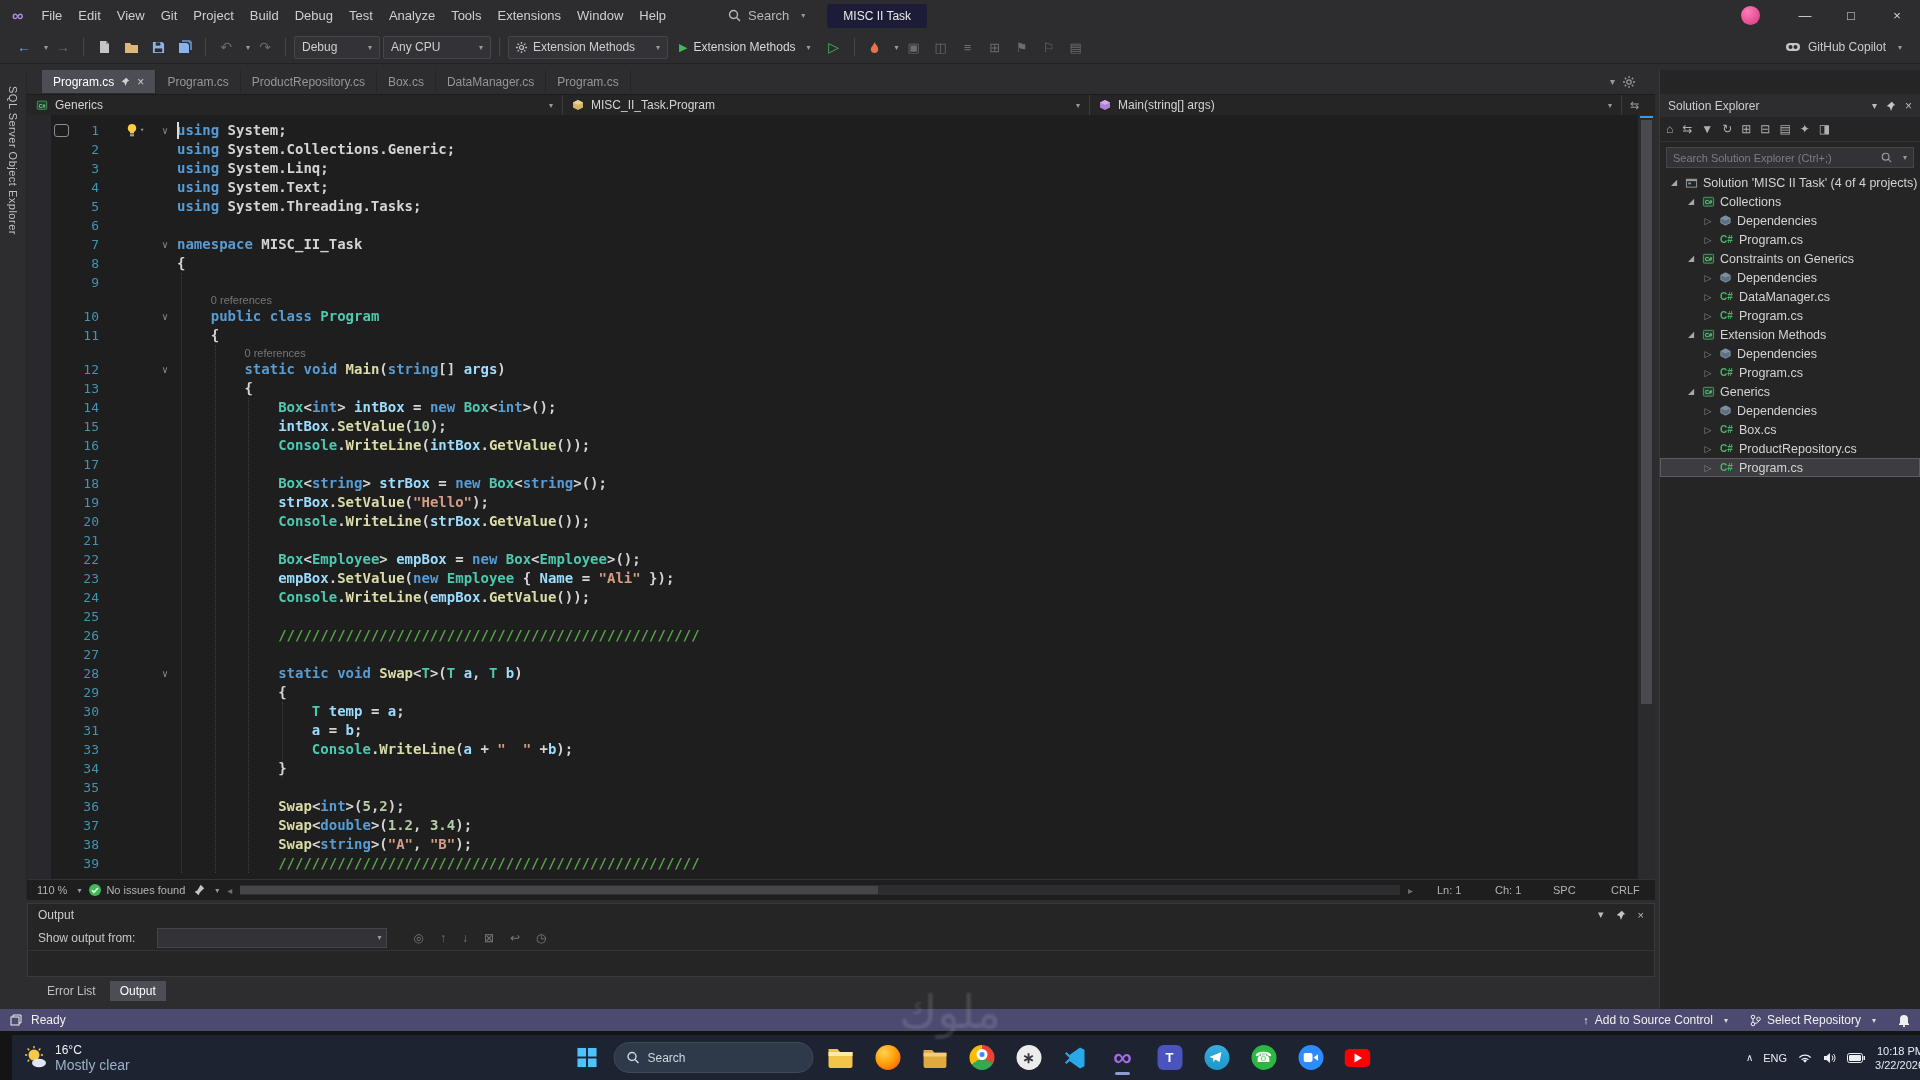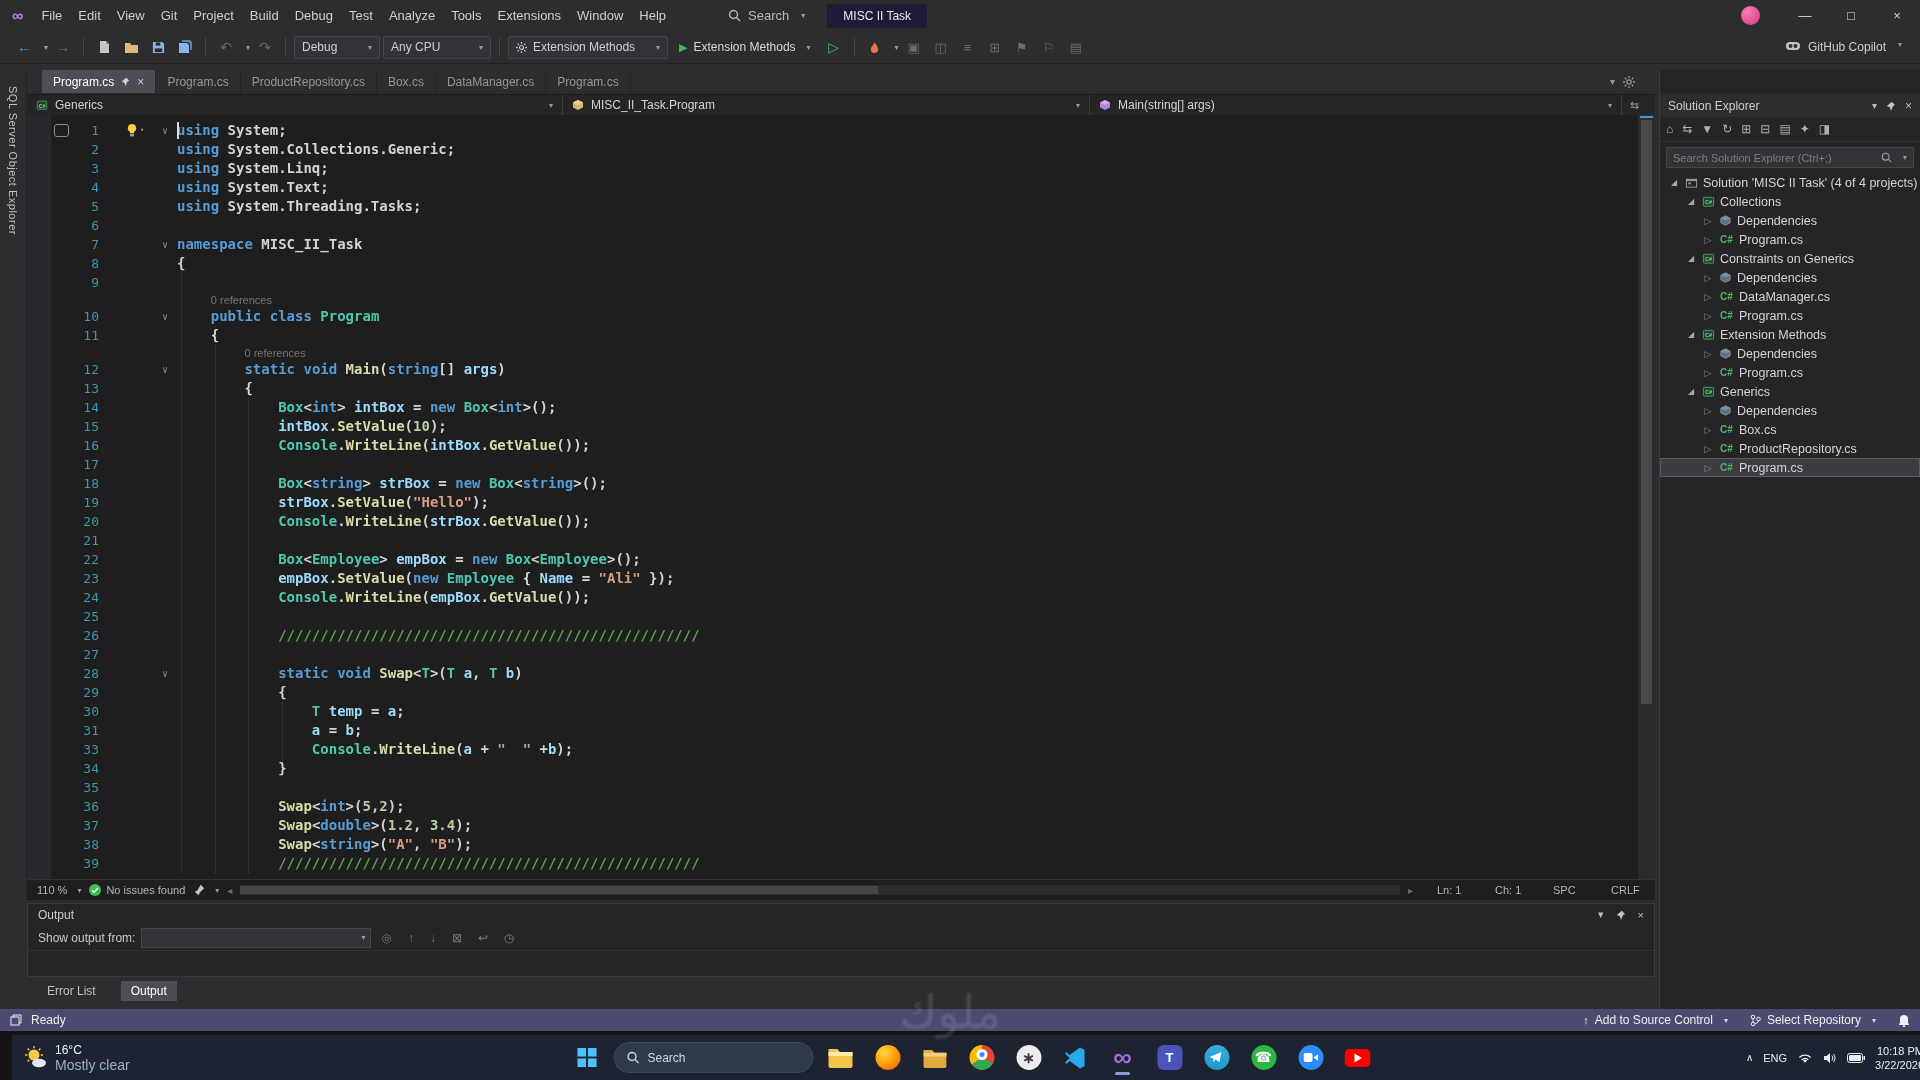--- a/index.html
+++ b/index.html
@@ -20,21 +20,21 @@
 
   
   .toolbar { position:absolute; left:0; top:31px; width:1920px; height:33px; background:#2d2d30; border-bottom:1px solid #222224; display:flex; align-items:center; padding-left:12px; gap:3px; }
   .tbtn { min-width:24px; height:24px; display:inline-flex; align-items:center; justify-content:center; font-size:14px; color:#c5c5c5; border-radius:3px; }
   .tbtn.blue { color:#58a6e8; font-weight:bold; }
   .tbtn.dim { color:#6d6d70; }
   .tsep { width:1px; height:18px; background:#46464a; margin:0 5px; }
   .tselect { display:flex; align-items:center; height:23px; background:#333337; border:1px solid #46464a; font-size:12px; color:#cfcfcf; padding:0 7px; border-radius:2px; gap:6px; }
   .runbtn { display:flex; align-items:center; gap:6px; height:24px; padding:0 8px; font-size:12px; color:#d8d8d8; border-radius:3px; }
   .play { color:#3fba57; font-size:11px; }
-  .copilot { margin-left:auto; margin-right:18px; display:flex; align-items:flex-start; gap:7px; font-size:12px; color:#cccccc; }
+  .copilot { margin-left:auto; margin-right:18px; display:flex; align-items:center; gap:7px; font-size:12px; color:#cccccc; }
   .gl { font-size:13px; }
 
   
   .main { position:absolute; left:0; top:64px; width:1920px; height:945px; background:#2d2d30; }
   .sidestrip { position:absolute; left:0; top:6px; width:27px; height:829px; background:#2d2d30; border-right:1px solid #252528; }
   .sidestrip span { writing-mode:vertical-rl; font-size:11px; color:#c2c2c2; padding-top:16px; display:block; margin:0 auto; letter-spacing:.5px; }
 
   .tabstrip { position:absolute; left:27px; top:6px; height:23px; width:1583px; display:flex; align-items:stretch; padding-left:15px; }
   .tab { display:flex; align-items:center; padding:0 11px; font-size:12px; color:#969696; border-right:1px solid #252528; gap:7px; }
   .tab.active { background:#4d4d55; color:#ffffff; }
@@ -73,26 +73,26 @@
   .zoom,.health,.cleanup { display:flex; align-items:center; gap:5px; }
   .sarrow { color:#6e6e72; font-size:10px; }
   .hscroll { flex:1; height:10px; background:#2d2d30; position:relative; }
   .hthumb { position:absolute; left:0; top:1px; height:8px; width:55%; background:#46464a; }
   .pos { margin-left:16px; min-width:34px; }
 
   
   .output { position:absolute; left:27px; top:839px; width:1628px; height:74px; background:#252526; border:1px solid #3a3a3e; }
   .out-head { height:21px; display:flex; align-items:center; padding:0 10px; font-size:12px; color:#cccccc; }
   .out-head .icons { margin-left:auto; display:flex; gap:12px; align-items:center; color:#bcbcbc; font-size:11px; }
-  .out-ctrl { height:26px; display:flex; align-items:center; padding:0 10px; gap:6px; font-size:12px; color:#c8c8c8; border-bottom:1px solid #333336; }
+  .out-ctrl { height:26px; display:flex; align-items:center; padding:0 10px; gap:22px; font-size:12px; color:#c8c8c8; border-bottom:1px solid #333336; }
   .out-select { width:230px; height:20px; background:#333337; border:1px solid #46464a; display:flex; align-items:center; }
   .out-select .car { margin-left:auto; margin-right:5px; }
   .obtn { color:#7a7a7e; font-size:12px; padding:0 4px; }
   .out-body { height:25px; background:#252526; }
-  .bottomtabs { position:absolute; left:27px; top:916px; width:1628px; height:22px; display:flex; align-items:center; padding-left:10px; gap:15px; }
+  .bottomtabs { position:absolute; left:27px; top:916px; width:1628px; height:22px; display:flex; align-items:center; padding-left:10px; gap:4px; }
   .ptab { font-size:12px; color:#c0c0c0; padding:3px 10px; }
   .ptab.active { background:#4d4d55; color:#ffffff; }
 
   
   .solution { position:absolute; left:1659px; top:6px; width:261px; height:939px; background:#252526; border-left:1px solid #3a3a3e; }
   .sol-head { height:23px; display:flex; align-items:center; padding:0 8px; font-size:12px; color:#cccccc; background:#2d2d30;margin-top:24px; }
   .sol-head .icons { margin-left:auto; display:flex; gap:9px; align-items:center; color:#bcbcbc; font-size:10px; }
   .sol-tools { height:25px; display:flex; align-items:center; padding:0 6px; gap:9px; border-bottom:1px solid #333336; }
   .sbtn { color:#b0b0b4; font-size:12px; }
   .sol-search { margin:5px 6px; height:21px; background:#333337; border:1px solid #46464a; display:flex; align-items:center; padding:0 6px; gap:6px; }

